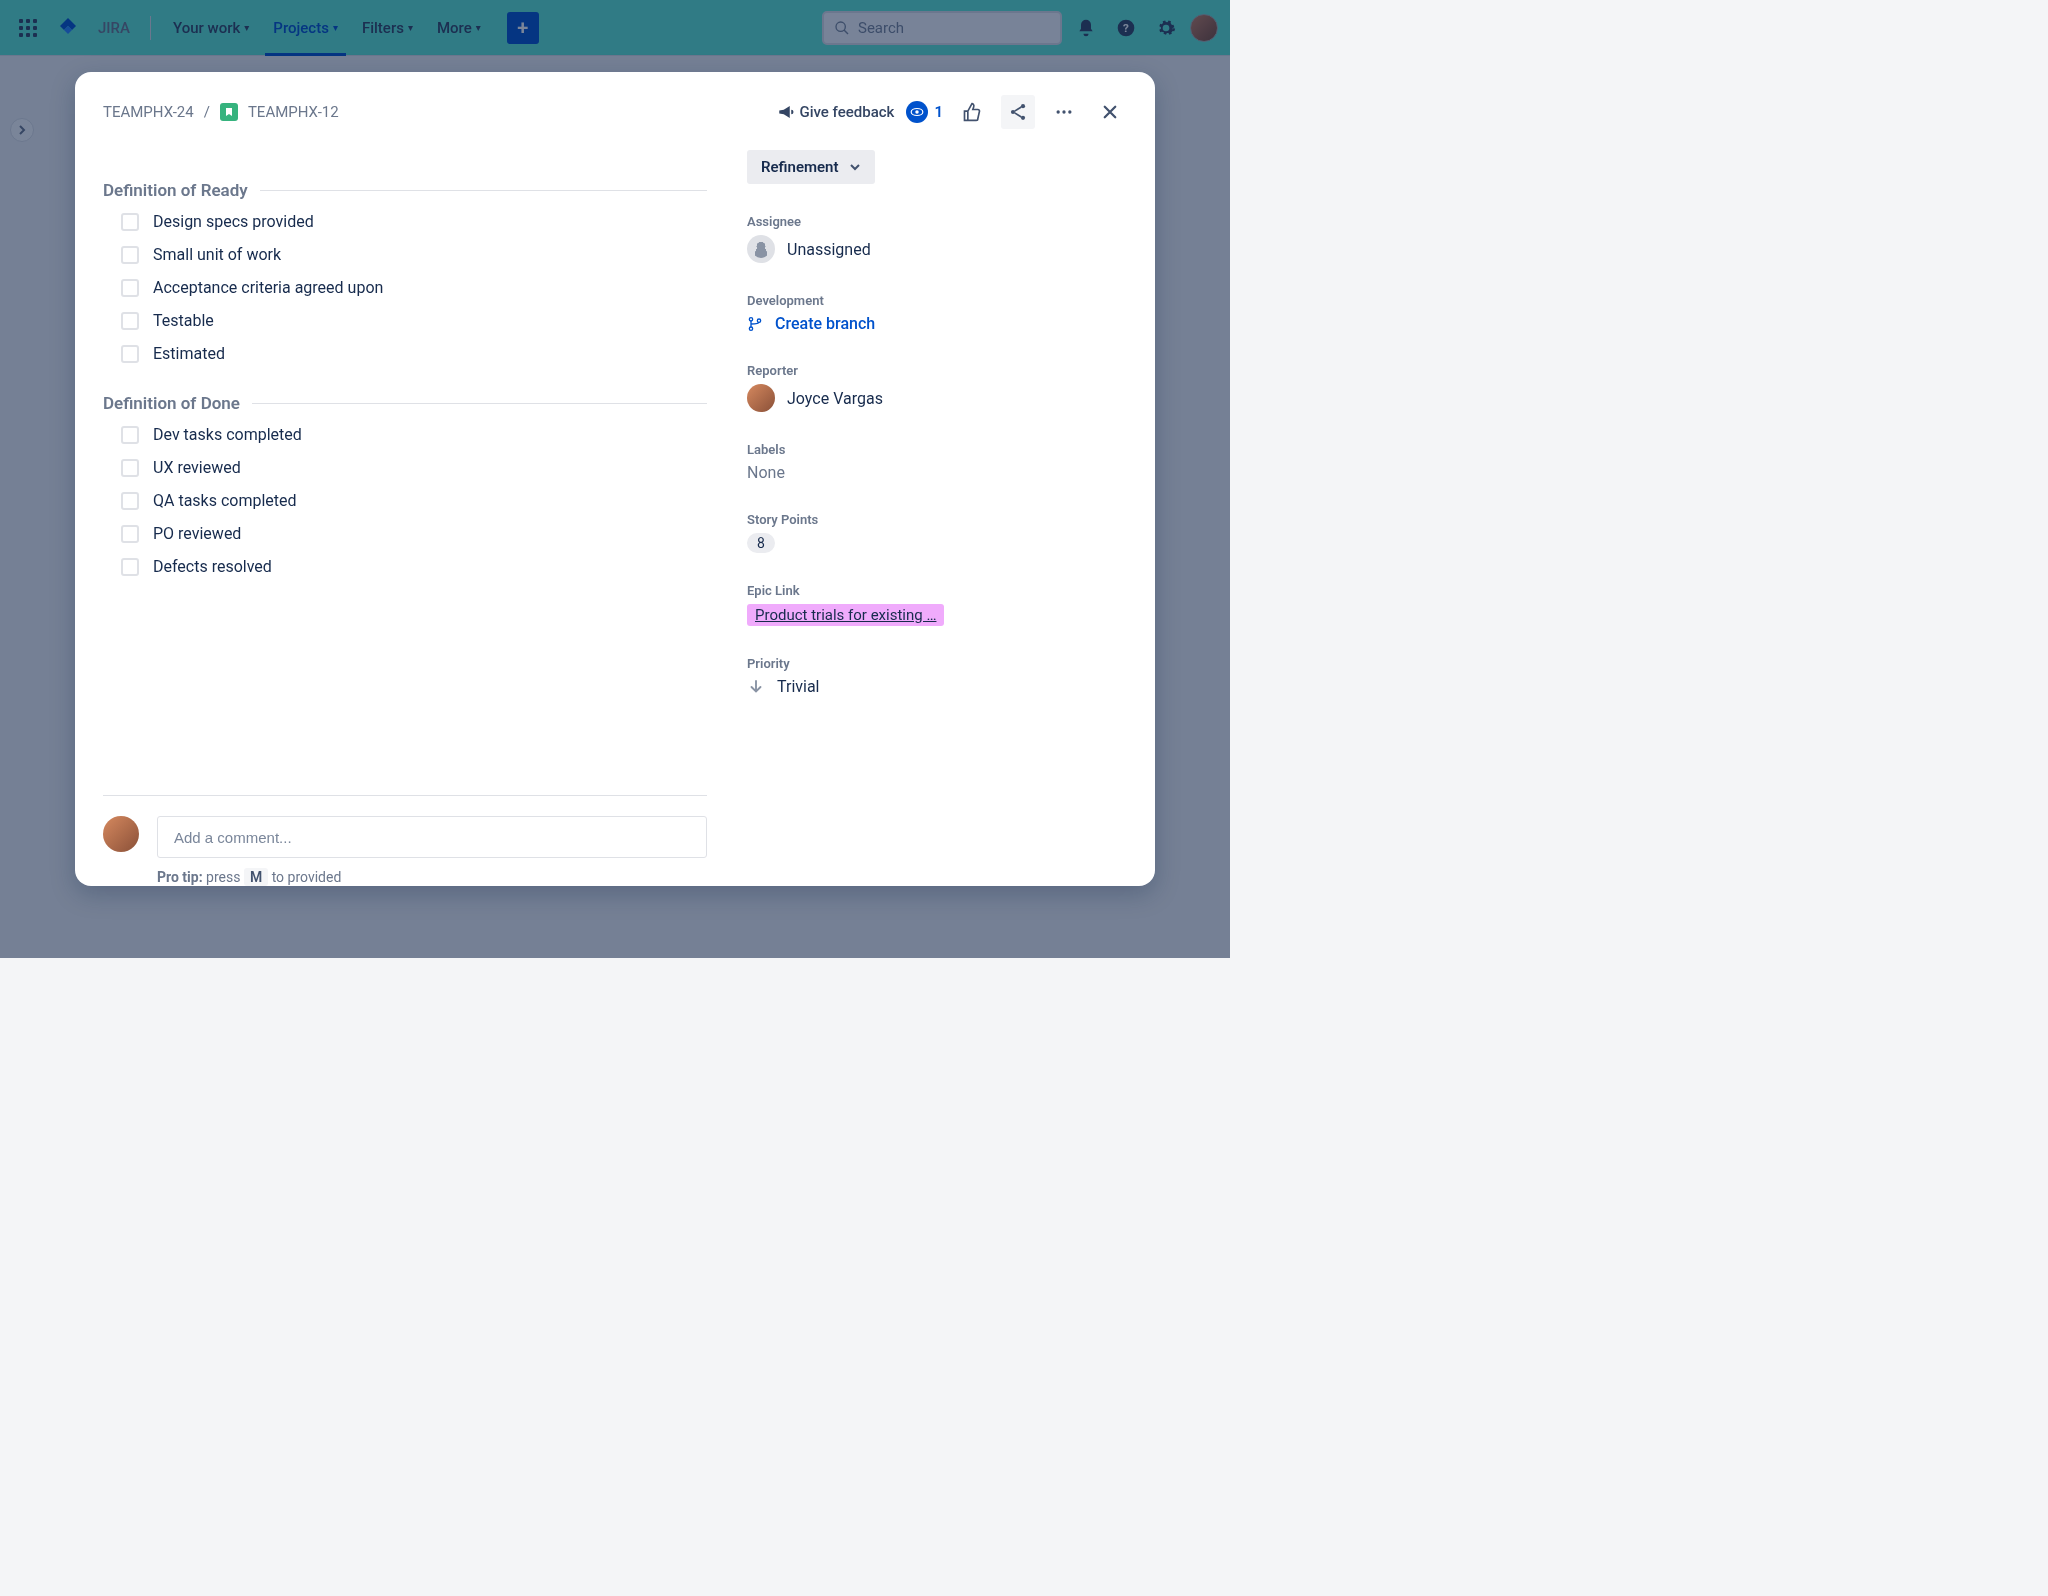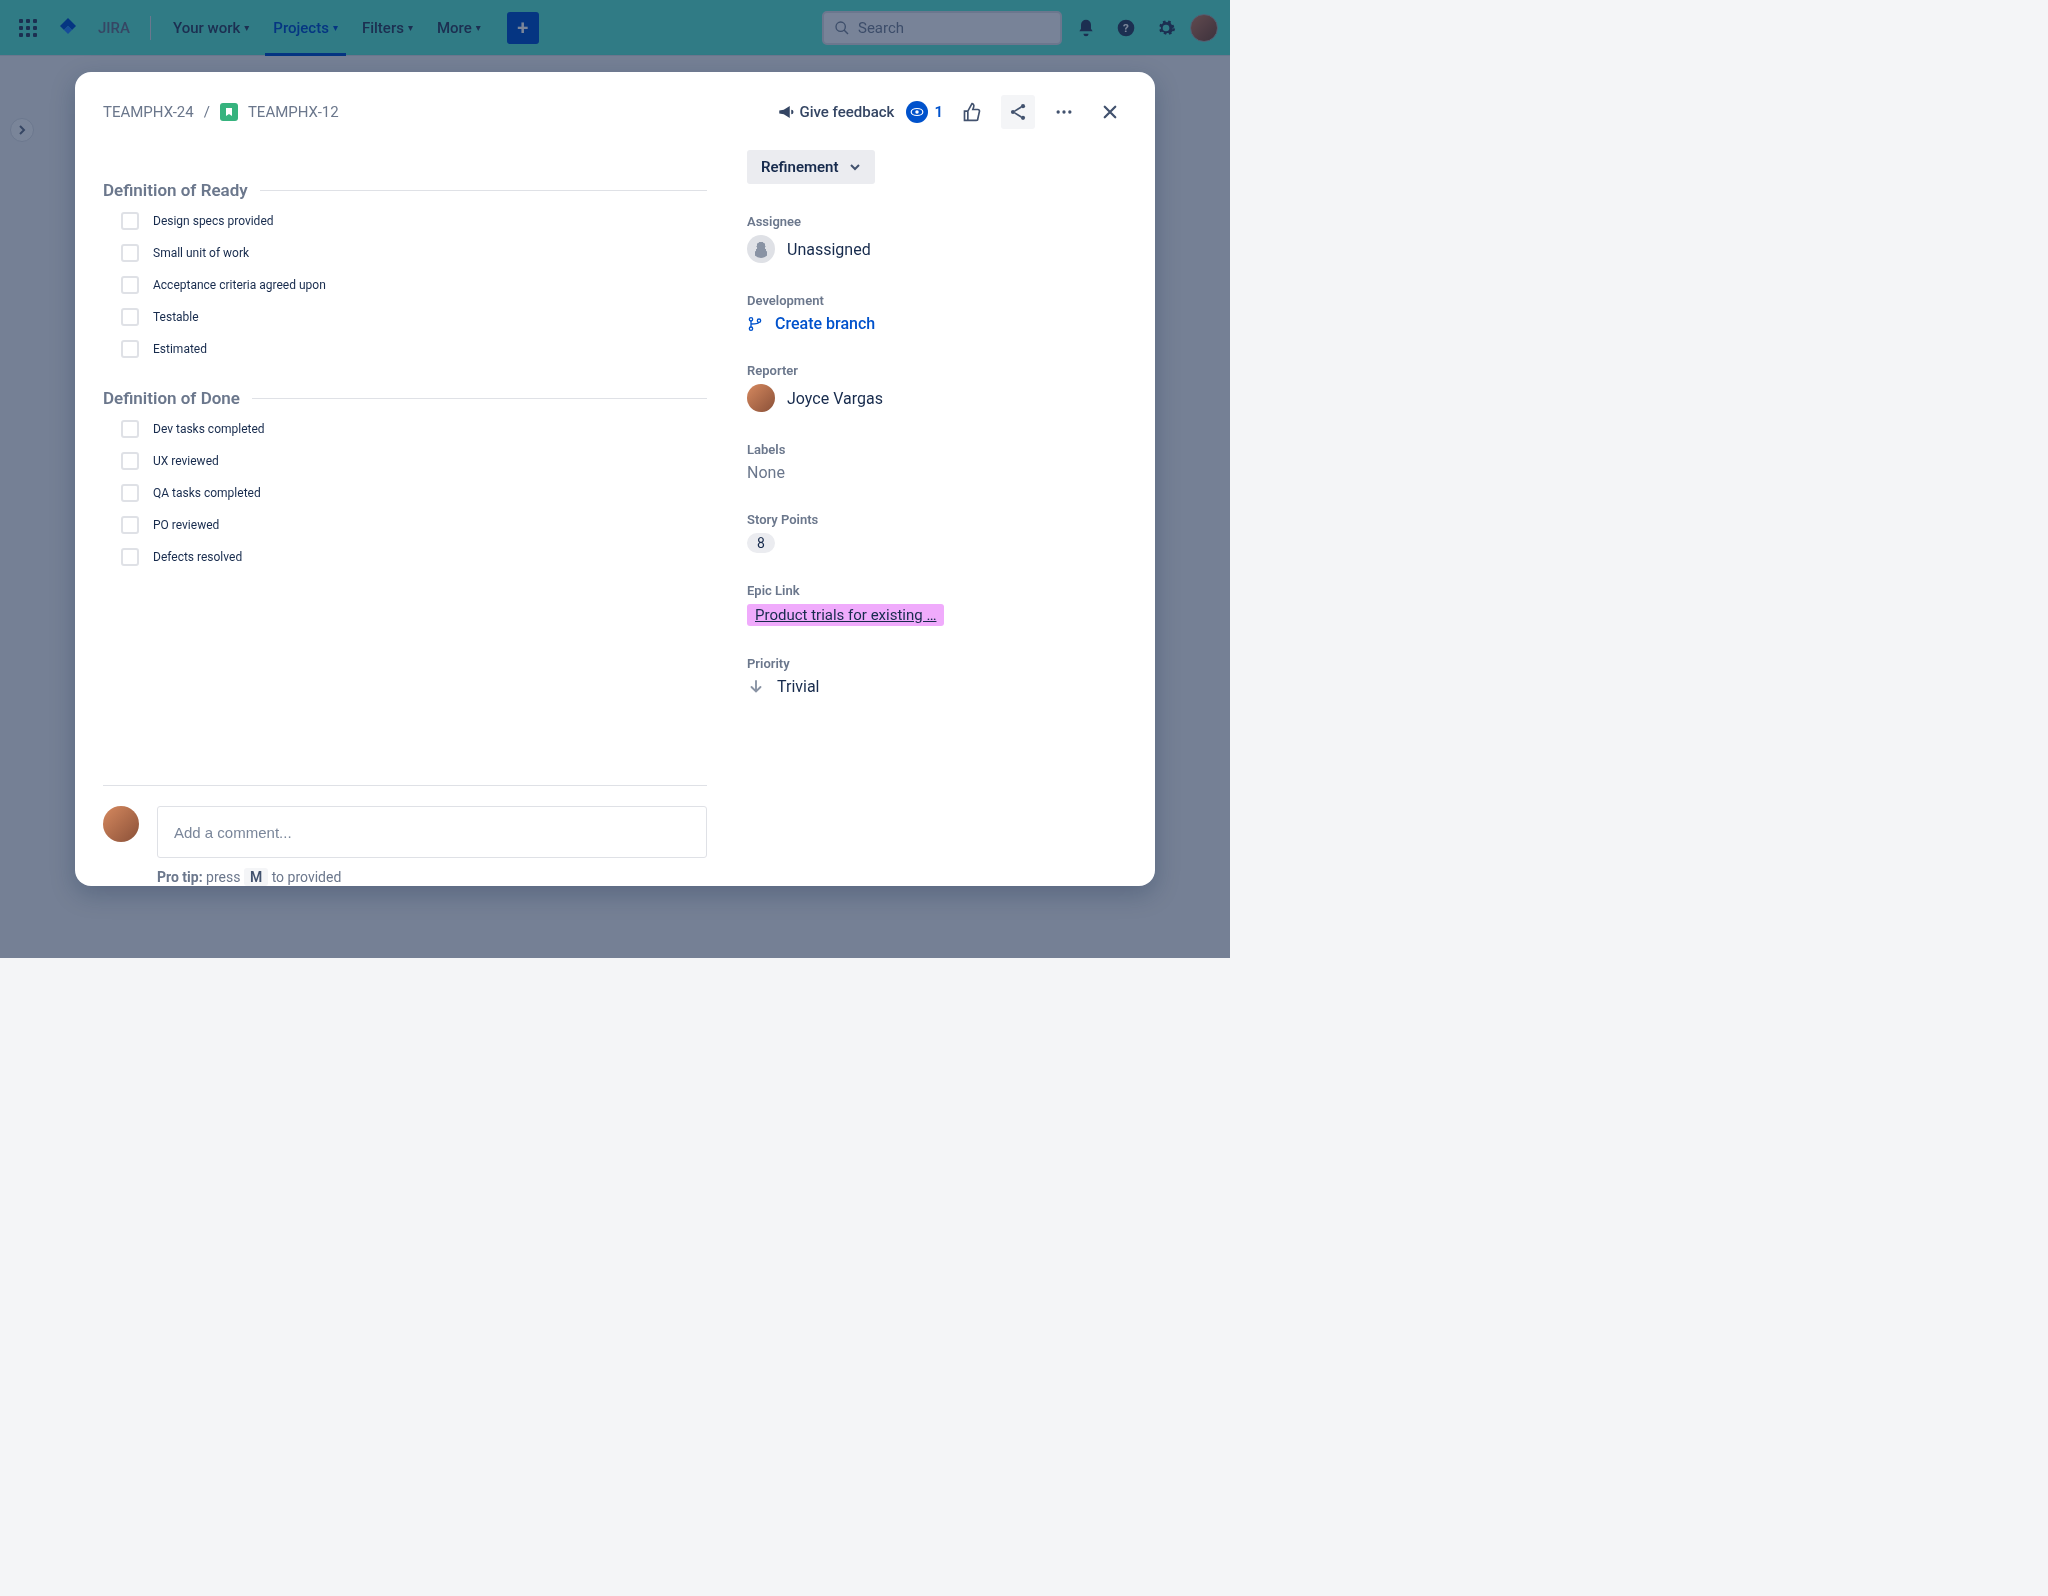--- a/index.html
+++ b/index.html
@@ -103,31 +103,31 @@
   }
   .left-col { flex: 1 1 56%; display:flex; flex-direction:column; }
   .right-col { flex: 0 0 380px; display:flex; flex-direction:column; gap:30px; }
   .section-heading {
     color:#6B778C; font-size:17px; font-weight:600;
     display:flex; align-items:center; gap:12px;
     margin: 30px 0 12px 0;
   }
   .section-heading .line { flex:1; height:1px; background:#dfe1e6; }
   .checklist { display:flex; flex-direction:column; gap:14px; padding-left:18px;}
-  .check-item { display:flex; align-items:center; gap:14px; font-size:12px; color:#172B4D; }
+  .check-item { display:flex; align-items:center; gap:14px; font-size:16px; color:#172B4D; }
   .checkbox {
     width:18px;height:18px;border:2px solid #dfe1e6;border-radius:3px;flex-shrink:0;
   }
   .comment-area { margin-top:auto; padding-top:20px; }
   .hr { height:1px;background:#dfe1e6; margin-bottom:20px; }
   .comment-row { display:flex; gap:18px; align-items:flex-start; }
   .comment-avatar { width:36px;height:36px;border-radius:50%;
     background:linear-gradient(135deg,#d6895f 0%, #8a5038 100%); flex-shrink:0; }
   .comment-input {
-    flex:1; height:52px; border:1px solid #dfe1e6; border-radius:3px;
+    flex:1; height:42px; border:1px solid #dfe1e6; border-radius:3px;
     padding:0 16px; font-size:15px; color:#172B4D; outline:none;
   }
   .comment-input::placeholder { color:#7A869A; }
   .protip { color:#6B778C; font-size:14px; margin-top:10px; margin-left:54px; }
   .protip .kbd {
     display:inline-block; background:#f4f5f7; border-radius:3px;
     padding:1px 6px; font-weight:600; color:#42526E;
   }
   
   .status-btn {

